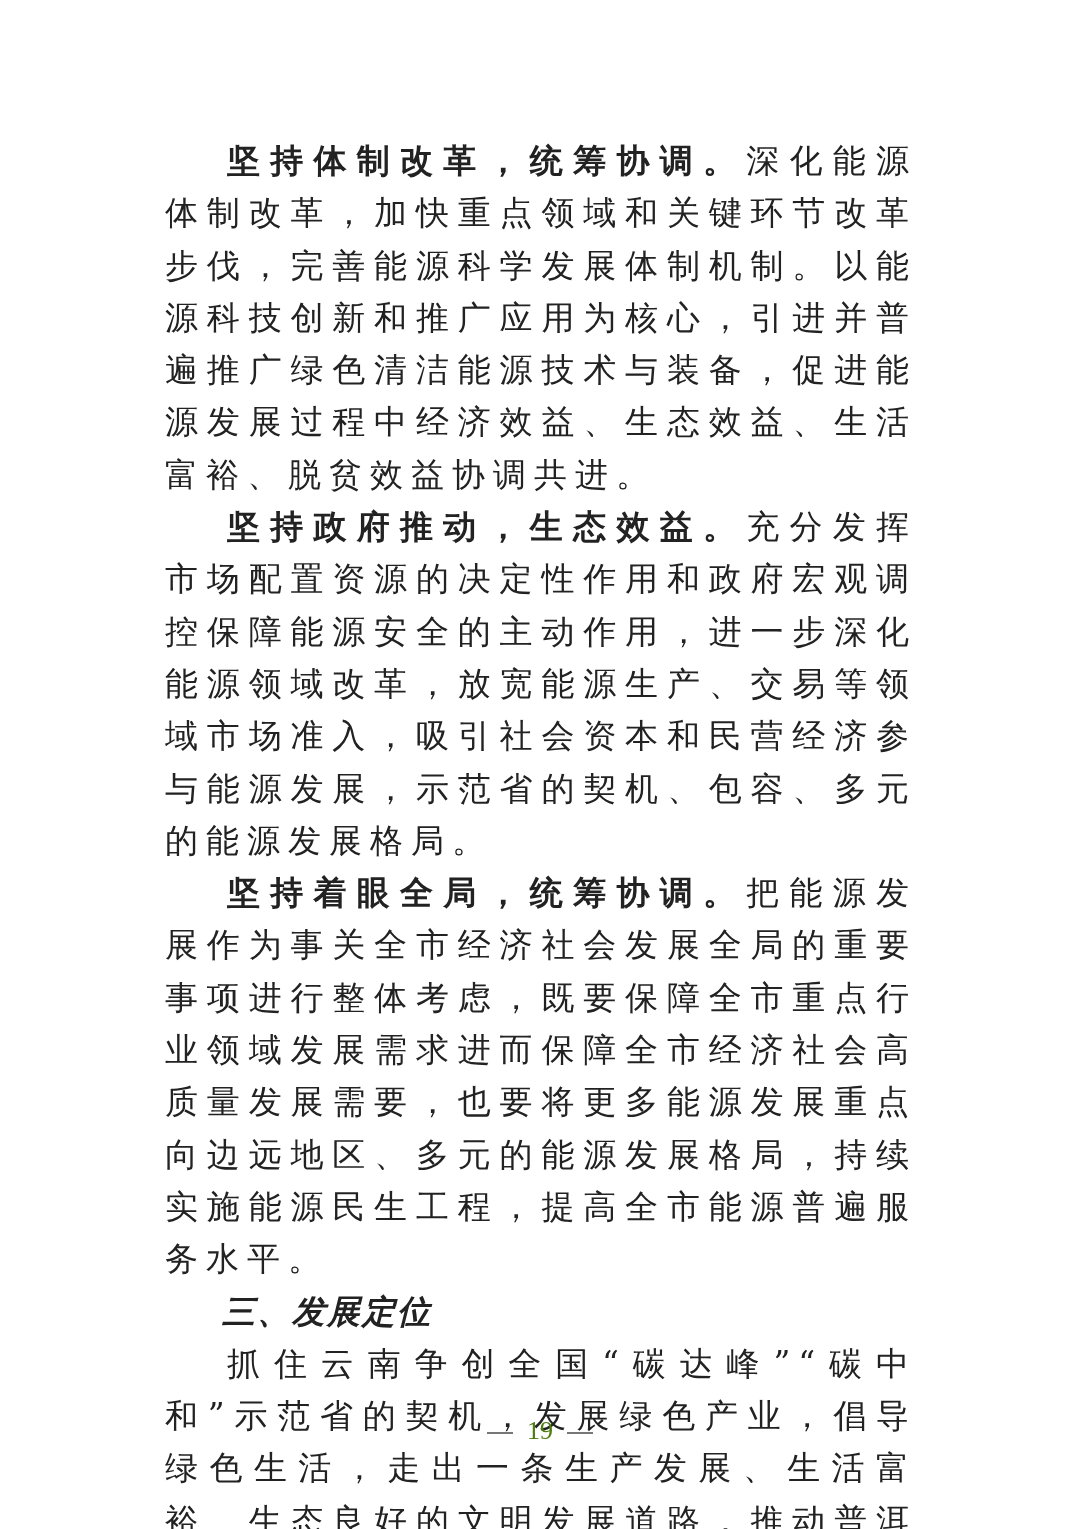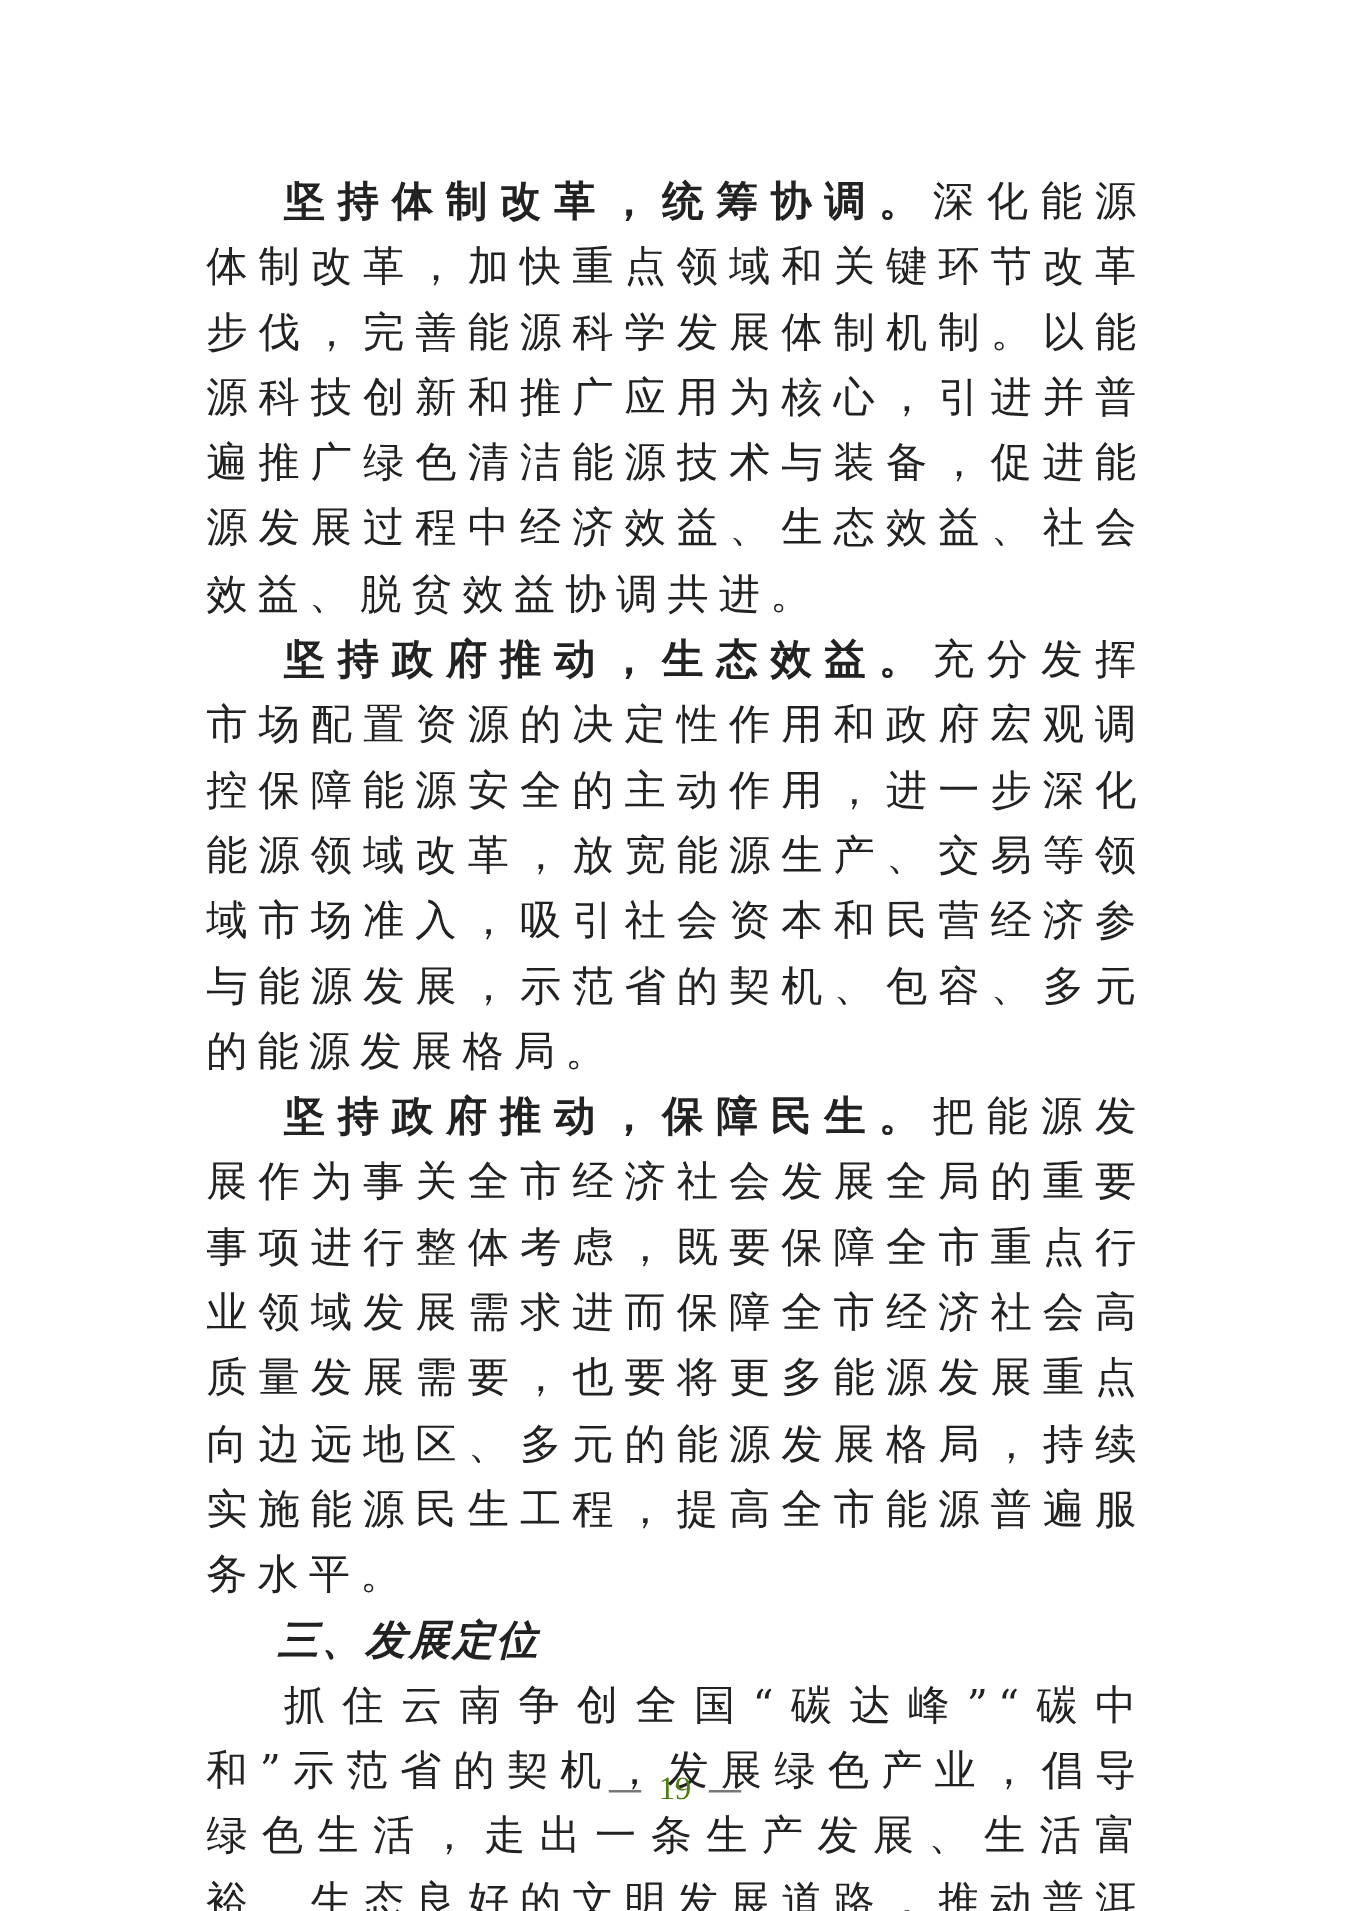--- a/index.html
+++ b/index.html
@@ -25,27 +25,27 @@
     font-family: "Liberation Serif", "DejaVu Serif", serif;
     font-size: 26px; color: #4d7c0f;
   }
   .dash { display: inline-block; width: 26px; height: 2px; background: #777777; vertical-align: middle; margin: 0 14px; }
 </style>
 </head>
 <body>
 
 <div class="page">
   <p class="para indent">
-    <span class="lead">坚持体制改革，统筹协调。</span><span>深化能源体制改革，加快重点领域和关键环节改革步伐，完善能源科学发展体制机制。以能源科技创新和推广应用为核心，引进并普遍推广绿色清洁能源技术与装备，促进能源发展过程中经济效益、生态效益、社会效益、脱贫效益协调共进。</span>
+    <span class="lead">坚持体制改革，统筹协调。</span><span>深化能源体制改革，加快重点领域和关键环节改革步伐，完善能源科学发展体制机制。以能源科技创新和推广应用为核心，引进并普遍推广绿色清洁能源技术与装备，促进能源发展过程中经济效益、生态效益、生活富裕、脱贫效益协调共进。</span>
   </p>
   <p class="para indent">
     <span class="lead">坚持政府推动，生态效益。</span><span>充分发挥市场配置资源的决定性作用和政府宏观调控保障能源安全的主动作用，进一步深化能源领域改革，放宽能源生产、交易等领域市场准入，吸引社会资本和民营经济参与能源发展，示范省的契机、包容、多元的能源发展格局。</span>
   </p>
   <p class="para indent">
-    <span class="lead">坚持政府推动，保障民生。</span><span>把能源发展作为事关全市经济社会发展全局的重要事项进行整体考虑，既要保障全市重点行业领域发展需求进而保障全市经济社会高质量发展需要，也要将更多能源发展重点向边远地区、多元的能源发展格局，持续实施能源民生工程，提高全市能源普遍服务水平。</span>
+    <span class="lead">坚持着眼全局，统筹协调。</span><span>把能源发展作为事关全市经济社会发展全局的重要事项进行整体考虑，既要保障全市重点行业领域发展需求进而保障全市经济社会高质量发展需要，也要将更多能源发展重点向边远地区、多元的能源发展格局，持续实施能源民生工程，提高全市能源普遍服务水平。</span>
   </p>
   <h2 class="heading">三、发展定位</h2>
   <p class="para indent">抓住云南争创全国“碳达峰”“碳中和”示范省的契机，发展绿色产业，倡导绿色生活，走出一条生产发展、生活富裕、生态良好的文明发展道路，推动普洱市从绿色能源生产基地向绿色能源生产+消纳基地转变。为普洱市发挥优势，建设绿色经济示范区，弘扬传统，为兴边富民树标杆，对比一流，打造国际生态旅游胜地奠定基础。</p>
 </div>
 
 <div class="page-number">
   <span class="dash"></span><span>19</span><span class="dash"></span>
 </div>
 
 </body></html>

